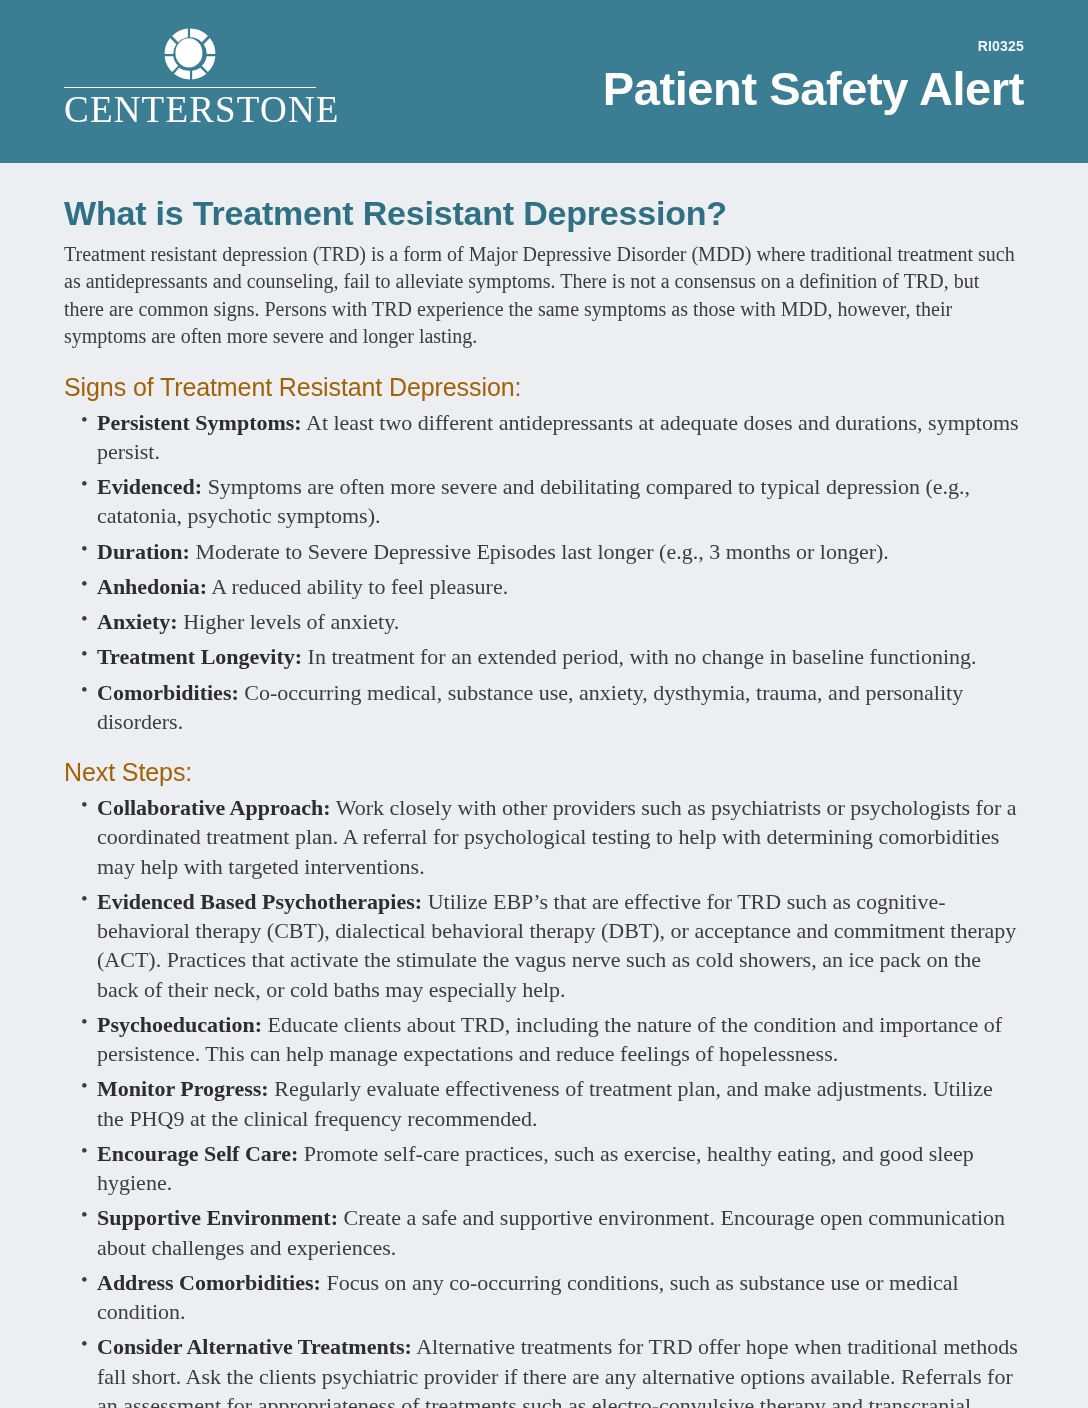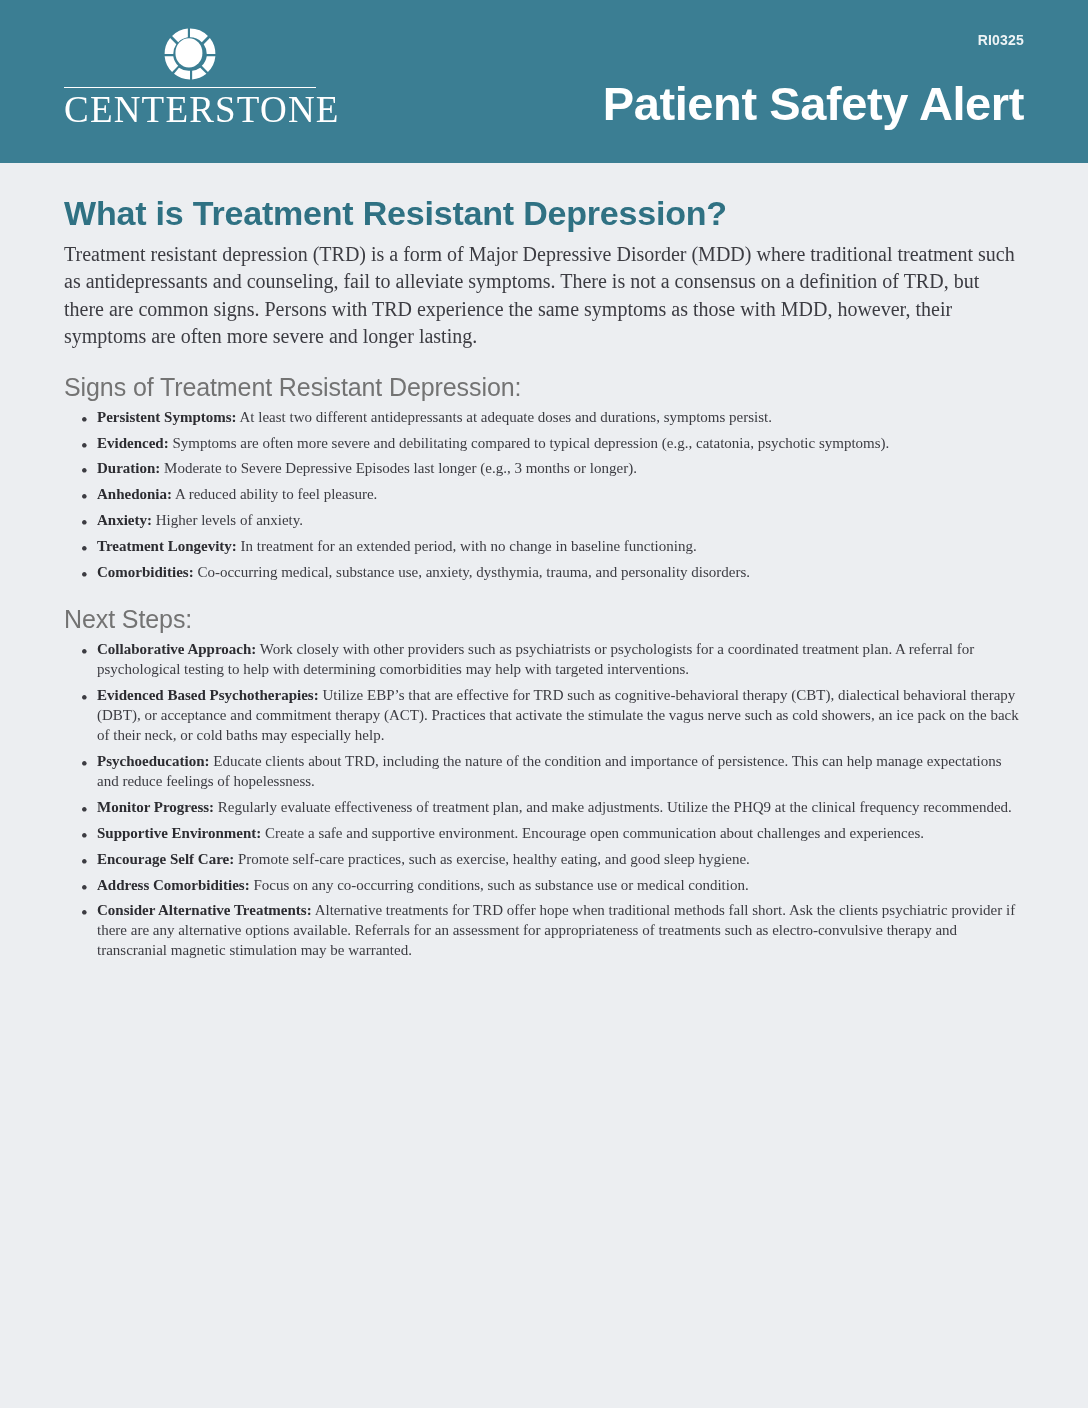--- a/index.html
+++ b/index.html
@@ -46,33 +46,33 @@
     font-family: "Liberation Serif", serif;
     font-size: 37px;
     letter-spacing: 1.2px;
     color: #ffffff;
     line-height: 1.06;
     white-space: nowrap;
   }
   .alert-title {
     position: absolute;
     right: 64px;
-    top: 80px;
+    top: 65px;
     font-family: "Liberation Sans", sans-serif;
     font-size: 47px;
     font-weight: bold;
     color: #ffffff;
     letter-spacing: -0.4px;
     line-height: 1;
     white-space: nowrap;
   }
   .doc-code {
     position: absolute;
     right: 64px;
-    top: 32px;
+    top: 38px;
     font-family: "Liberation Sans", sans-serif;
     font-size: 14px;
     font-weight: bold;
     color: #eef4f6;
     letter-spacing: 0.2px;
   }
 
   
   .page {
     position: relative;
@@ -86,42 +86,42 @@
     font-size: 34px;
     font-weight: bold;
     color: #2f7183;
     margin: 31px 0 8px 0;
     letter-spacing: -0.2px;
   }
   h2.sub-title {
     font-family: "Liberation Sans", sans-serif;
     font-size: 25px;
     font-weight: normal;
-    color: #737373;
+    color: #a16207;
     margin: 22px 0 6px 0;
     letter-spacing: -0.1px;
   }
   p.intro {
     font-size: 20px;
     line-height: 1.37;
     color: #3c3c42;
     margin: 0;
     text-align: left;
   }
 
   ul.bullets {
     list-style: none;
     margin: 0;
     padding: 0;
   }
   ul.bullets > li {
     position: relative;
     padding-left: 33px;
     margin: 0 0 6px 0;
-    font-size: 15px;
+    font-size: 22px;
     line-height: 1.33;
     color: #3c3c42;
   }
   ul.bullets > li::before {
     content: "\2022";
     position: absolute;
     left: 17px;
     top: -1px;
     font-size: 19px;
     color: #3c3c42;
@@ -175,19 +175,19 @@
       <li><span class="lead">Treatment Longevity:</span><span> In treatment for an extended period, with no change in baseline functioning.</span></li>
       <li><span class="lead">Comorbidities:</span><span> Co-occurring medical, substance use, anxiety, dysthymia, trauma, and personality disorders.</span></li>
     </ul>
 
   <h2 class="sub-title">Next Steps:</h2>
   <ul class="bullets" id="next-steps-list">
       <li><span class="lead">Collaborative Approach:</span><span>  Work closely with other providers such as psychiatrists or psychologists for a coordinated treatment plan. A referral for psychological testing to help with determining comorbidities may help with targeted interventions.</span></li>
       <li><span class="lead">Evidenced Based Psychotherapies:</span><span> Utilize EBP’s  that are effective for TRD such as cognitive-behavioral therapy (CBT), dialectical behavioral therapy (DBT), or acceptance and commitment therapy (ACT). Practices that activate the stimulate the vagus nerve such as cold showers, an ice pack on the back of their neck, or cold baths may especially help.</span></li>
       <li><span class="lead">Psychoeducation:</span><span>  Educate clients about TRD, including the nature of the condition and importance of persistence. This can help manage expectations and reduce feelings of hopelessness.</span></li>
       <li><span class="lead">Monitor Progress:</span><span>  Regularly evaluate effectiveness of treatment plan, and make adjustments. Utilize the PHQ9 at the clinical frequency recommended.</span></li>
+      <li><span class="lead">Encourage Self Care:</span><span> Promote self-care practices, such as exercise, healthy eating, and good sleep hygiene.</span></li>
       <li><span class="lead">Supportive Environment:</span><span> Create a safe and supportive environment. Encourage open communication about challenges and experiences.</span></li>
-      <li><span class="lead">Encourage Self Care:</span><span> Promote self-care practices, such as exercise, healthy eating, and good sleep hygiene.</span></li>
       <li><span class="lead">Address Comorbidities:</span><span> Focus on any co-occurring conditions, such as substance use or medical condition.</span></li>
       <li><span class="lead">Consider Alternative Treatments:</span><span> Alternative treatments for TRD offer hope when traditional methods fall short. Ask the clients psychiatric provider if there are any alternative options available. Referrals for an assessment for appropriateness of treatments such as electro-convulsive therapy and transcranial magnetic stimulation may be warranted.</span></li>
     </ul>
 
 </div>
 
 </body></html>

